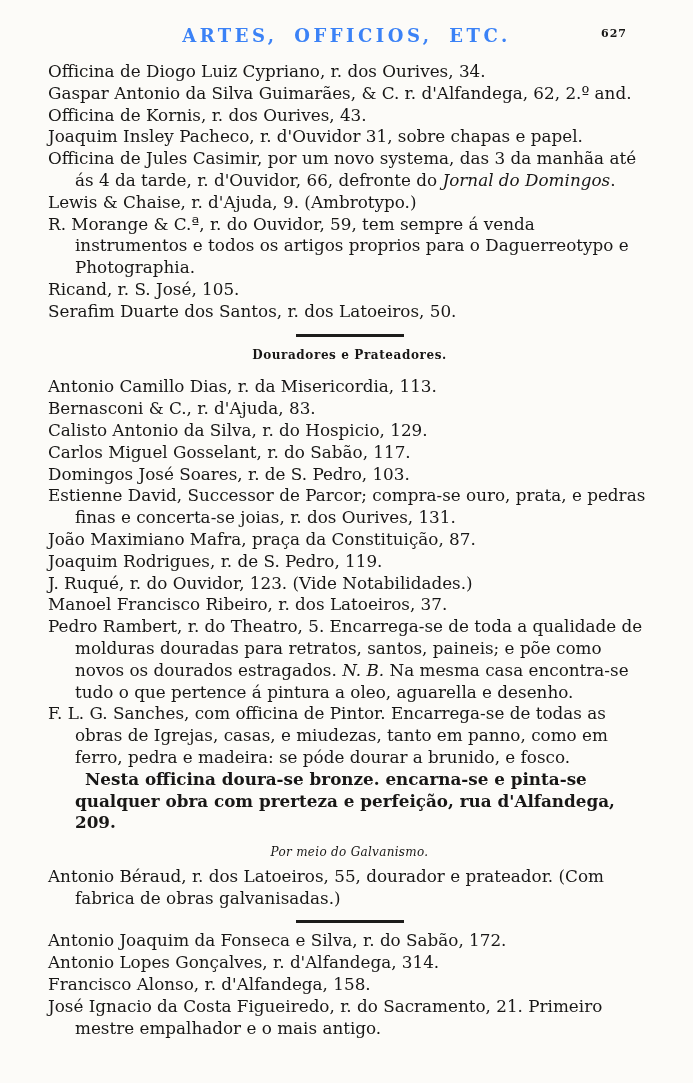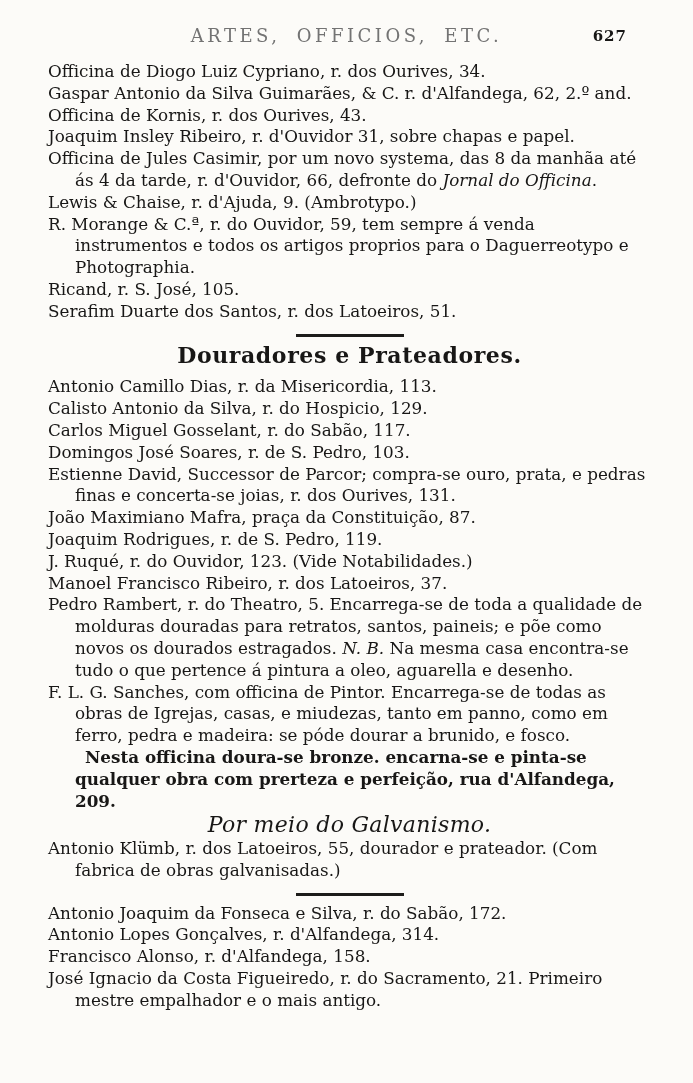--- a/index.html
+++ b/index.html
@@ -20,30 +20,30 @@
   
   .running-head {
     position: relative;
     padding-top: 25px;
     height: 28px;
   }
   .head-title {
     margin: 0;
     text-align: center;
     font-size: 18px;
-    font-weight: normal;
+    font-weight: bold;
     letter-spacing: 3.5px;
     word-spacing: 7px;
-    color: #737373;
+    color: #3b82f6;
   }
   .head-page {
     position: absolute;
     top: 27px;
     right: 66px;
-    font-size: 15px;
+    font-size: 11px;
     font-weight: bold;
     letter-spacing: 1px;
   }
   
   .body-text {
     width: 603px;
     margin: 8px 42px 0 48px;
     font-size: 16.8px;
     line-height: 21.8px;
     text-align: left;
@@ -52,31 +52,31 @@
     margin: 0;
     padding-left: 27px;
     text-indent: -27px;
   }
   .entry.continuation {
     text-indent: 10px;
     font-weight: bold;
   }
   .it { font-style: italic; }
   .sec-heading {
-    font-size: 22px;
+    font-size: 12px;
     font-weight: bold;
     text-align: center;
     letter-spacing: 0.6px;
     margin: 8px 0 10px 0;
   }
   .sec-heading.italic {
     font-style: italic;
     font-weight: normal;
     letter-spacing: 0.3px;
-    margin: 2px 0 2px 0;
+    margin: 8px 0 2px 0;
   }
   .rule {
     width: 108px;
     height: 3px;
     background: #1d1c1a;
     margin: 11px auto 7px auto;
   }
 </style>
 </head>
 <body>
@@ -85,42 +85,43 @@
 
   <header class="running-head">
     <h1 class="head-title">ARTES, OFFICIOS, ETC.</h1>
     <span class="head-page">627</span>
   </header>
 
   <main class="body-text" id="directory-mount">
       <p class="entry"><span>Officina de Diogo Luiz Cypriano, r. dos Ourives, 34.</span></p>
       <p class="entry"><span>Gaspar Antonio da Silva Guimarães, &amp; C. r. d'Alfandega, 62, 2.º and.</span></p>
       <p class="entry"><span>Officina de Kornis, r. dos Ourives, 43.</span></p>
-      <p class="entry"><span>Joaquim Insley Ribeiro, r. d'Ouvidor 31, sobre chapas e papel.</span></p>
-      <p class="entry"><span>Officina de Jules Casimir, por um novo systema, das 8 da manhãa até ás 4 da tarde, r. d'Ouvidor, 66, defronte do </span><span class="it">Jornal do Officina</span><span>.</span></p>
+      <p class="entry"><span>Joaquim Insley Pacheco, r. d'Ouvidor 31, sobre chapas e papel.</span></p>
+      <p class="entry"><span>Officina de Jules Casimir, por um novo systema, das 3 da manhãa até ás 4 da tarde, r. d'Ouvidor, 66, defronte do </span><span class="it">Jornal do Domingos</span><span>.</span></p>
       <p class="entry"><span>Lewis &amp; Chaise, r. d'Ajuda, 9. (Ambrotypo.)</span></p>
       <p class="entry"><span>R. Morange &amp; C.ª, r. do Ouvidor, 59, tem sempre á venda instrumentos e todos os artigos proprios para o Daguerreotypo e Photographia.</span></p>
       <p class="entry"><span>Ricand, r. S. José, 105.</span></p>
-      <p class="entry"><span>Serafim Duarte dos Santos, r. dos Latoeiros, 51.</span></p>
+      <p class="entry"><span>Serafim Duarte dos Santos, r. dos Latoeiros, 50.</span></p>
       <div class="rule"></div>
       <h2 class="sec-heading">Douradores e Prateadores.</h2>
       <p class="entry"><span>Antonio Camillo Dias, r. da Misericordia, 113.</span></p>
+      <p class="entry"><span>Bernasconi &amp; C., r. d'Ajuda, 83.</span></p>
       <p class="entry"><span>Calisto Antonio da Silva, r. do Hospicio, 129.</span></p>
       <p class="entry"><span>Carlos Miguel Gosselant, r. do Sabão, 117.</span></p>
       <p class="entry"><span>Domingos José Soares, r. de S. Pedro, 103.</span></p>
       <p class="entry"><span>Estienne David, Successor de Parcor; compra-se ouro, prata, e pedras finas e concerta-se joias, r. dos Ourives, 131.</span></p>
       <p class="entry"><span>João Maximiano Mafra, praça da Constituição, 87.</span></p>
       <p class="entry"><span>Joaquim Rodrigues, r. de S. Pedro, 119.</span></p>
       <p class="entry"><span>J. Ruqué, r. do Ouvidor, 123. (Vide Notabilidades.)</span></p>
       <p class="entry"><span>Manoel Francisco Ribeiro, r. dos Latoeiros, 37.</span></p>
       <p class="entry"><span>Pedro Rambert, r. do Theatro, 5. Encarrega-se de toda a qualidade de molduras douradas para retratos, santos, paineis; e põe como novos os dourados estragados. </span><span class="it">N. B.</span><span> Na mesma casa encontra-se tudo o que pertence á pintura a oleo, aguarella e desenho.</span></p>
       <p class="entry"><span>F. L. G. Sanches, com officina de Pintor. Encarrega-se de todas as obras de Igrejas, casas, e miudezas, tanto em panno, como em ferro, pedra e madeira: se póde dourar a brunido, e fosco.</span></p>
       <p class="entry continuation"><span>Nesta officina doura-se bronze. encarna-se e pinta-se qualquer obra com prerteza e perfeição, rua d'Alfandega, 209.</span></p>
       <h2 class="sec-heading italic">Por meio do Galvanismo.</h2>
-      <p class="entry"><span>Antonio Klümb, r. dos Latoeiros, 55, dourador e prateador. (Com fabrica de obras galvanisadas.)</span></p>
+      <p class="entry"><span>Antonio Béraud, r. dos Latoeiros, 55, dourador e prateador. (Com fabrica de obras galvanisadas.)</span></p>
       <div class="rule"></div>
       <p class="entry"><span>Antonio Joaquim da Fonseca e Silva, r. do Sabão, 172.</span></p>
       <p class="entry"><span>Antonio Lopes Gonçalves, r. d'Alfandega, 314.</span></p>
       <p class="entry"><span>Francisco Alonso, r. d'Alfandega, 158.</span></p>
       <p class="entry"><span>José Ignacio da Costa Figueiredo, r. do Sacramento, 21. Primeiro mestre empalhador e o mais antigo.</span></p>
     </main>
 
 </div>
 
 </body></html>

